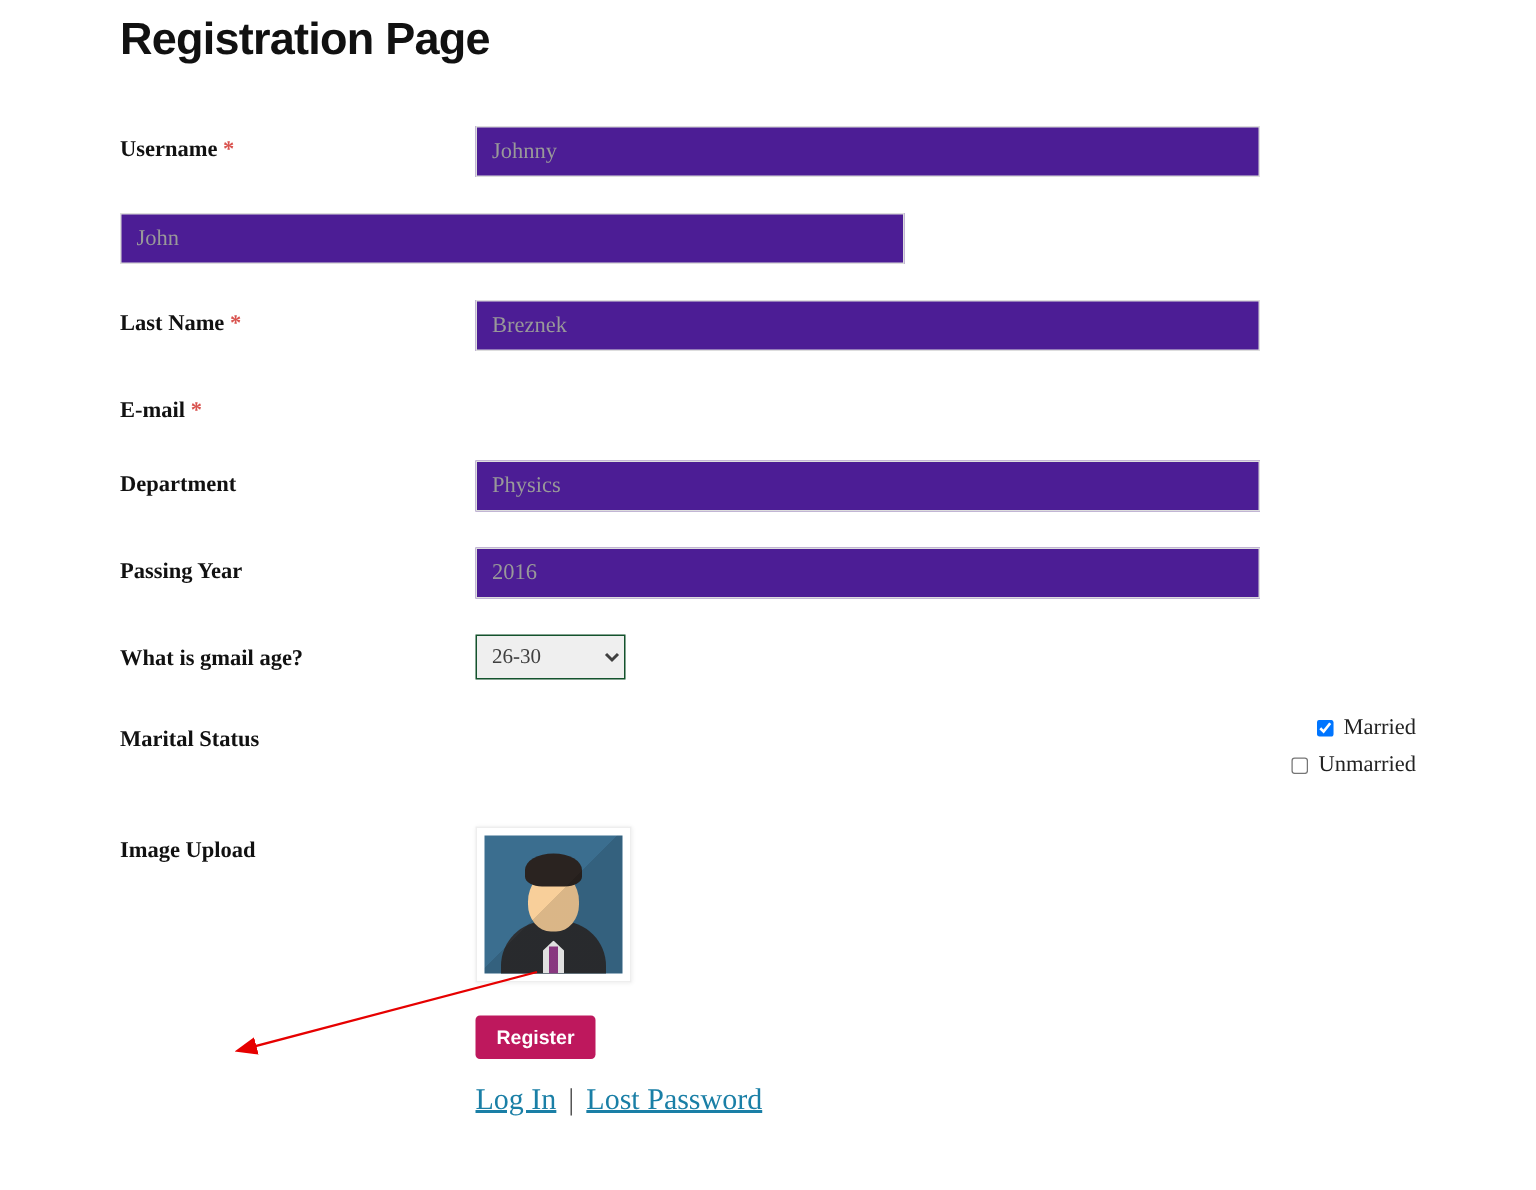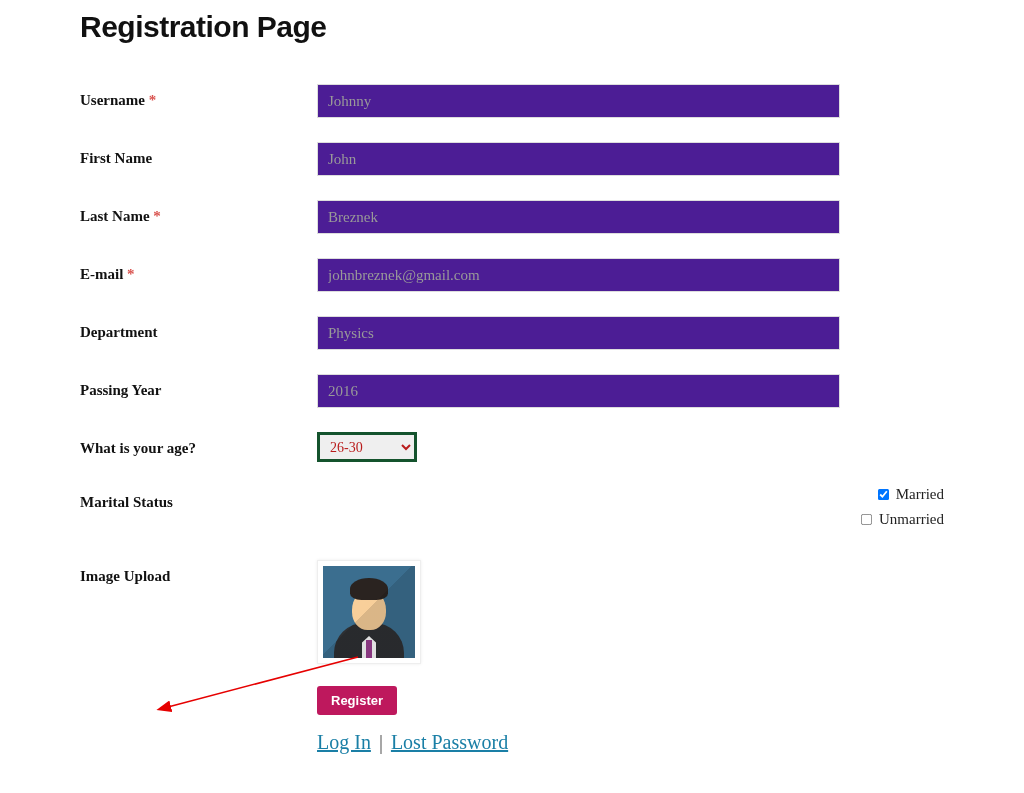--- a/index.html
+++ b/index.html
@@ -52,26 +52,26 @@
       font-family: Georgia, serif;
       font-size: 15px;
       color: #888;
     }
     input[type="text"].textfield::placeholder {
       color: #999;
     }
     select.age-select {
       width: 100px;
       height: 30px;
-      border: 3px solid #14532d;
+      border: 1px solid #14532d;
       font-family: Georgia, serif;
       font-size: 14px;
       padding: 3px 6px;
       background: #efefef;
-      color: #b91c1c;
+      color: #404040;
     }
     .checkbox-row {
       display: flex;
       align-items: center;
       margin-bottom: 8px;
       font-size: 15px;
       justify-content: flex-end;
     }
     .checkbox-row input {
       margin-right: 6px;
@@ -187,46 +187,40 @@
     <div class="form-label">
       <span>Username</span>
       <span class="req">*</span>
     </div>
     <div class="form-input-wrap">
       <input type="text" class="textfield" placeholder="Johnny" style="">
     </div>
   </div>
 
   <div class="form-row">
-    <div class="form-label">
-      <span>First Name</span>
-    </div>
     <div class="form-input-wrap">
       <input type="text" class="textfield" placeholder="John" style="">
     </div>
   </div>
 
   <div class="form-row">
     <div class="form-label">
       <span>Last Name</span>
       <span class="req">*</span>
     </div>
     <div class="form-input-wrap">
       <input type="text" class="textfield" placeholder="Breznek" style="">
     </div>
   </div>
 
   <div class="form-row">
     <div class="form-label">
       <span>E-mail</span>
       <span class="req">*</span>
     </div>
-    <div class="form-input-wrap">
-      <input type="text" class="textfield" placeholder="johnbreznek@gmail.com" style="">
-    </div>
   </div>
 
   <div class="form-row">
     <div class="form-label">
       <span>Department</span>
     </div>
     <div class="form-input-wrap">
       <input type="text" class="textfield" placeholder="Physics" style="">
     </div>
   </div>
@@ -235,21 +229,21 @@
     <div class="form-label">
       <span>Passing Year</span>
     </div>
     <div class="form-input-wrap">
       <input type="text" class="textfield" placeholder="2016" style="">
     </div>
   </div>
 
   <div class="form-row">
     <div class="form-label">
-      <span>What is your age?</span>
+      <span>What is gmail age?</span>
     </div>
     <div class="form-input-wrap">
       <select class="age-select">
         <option>26-30</option>
       </select>
     </div>
   </div>
 
   <div class="form-row">
     <div class="form-label">

